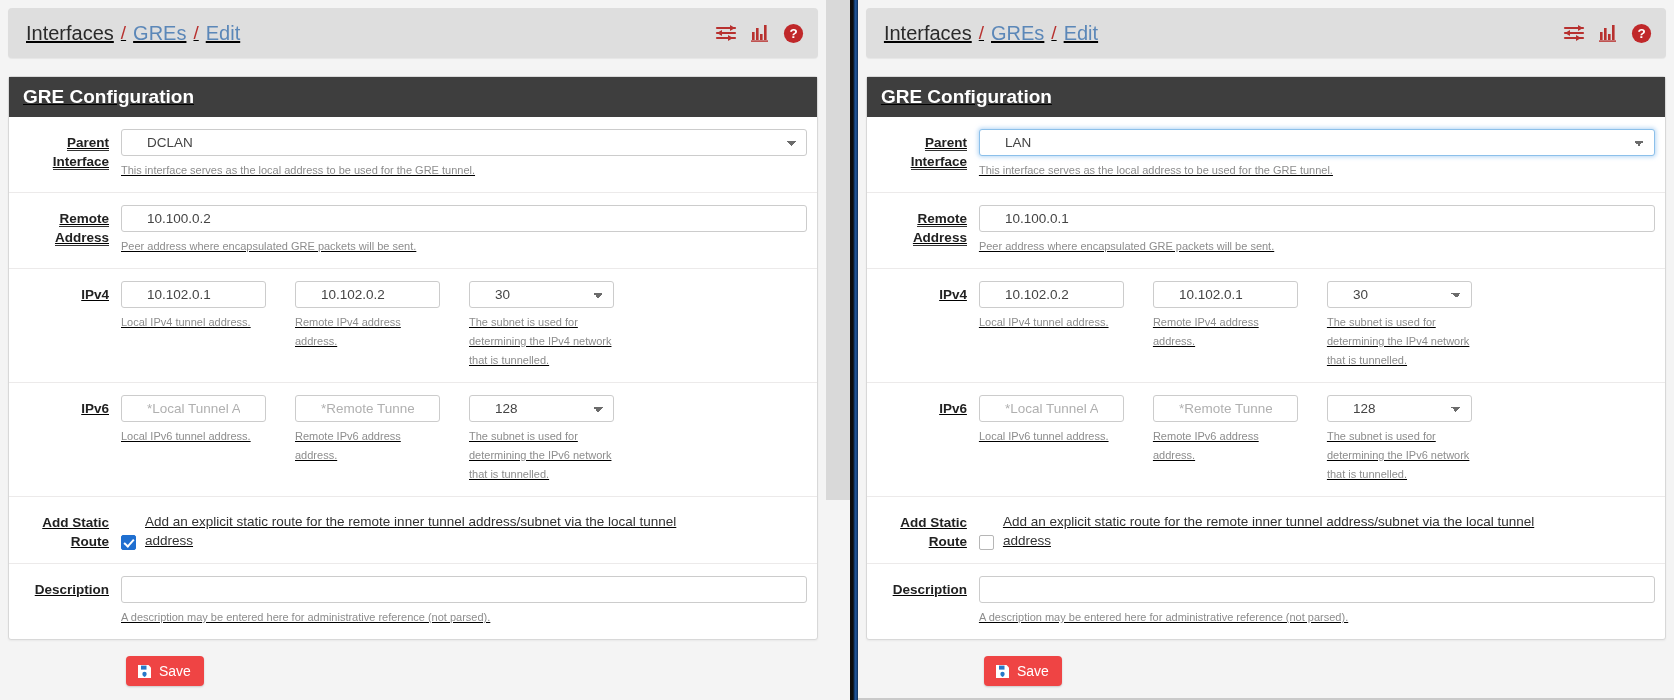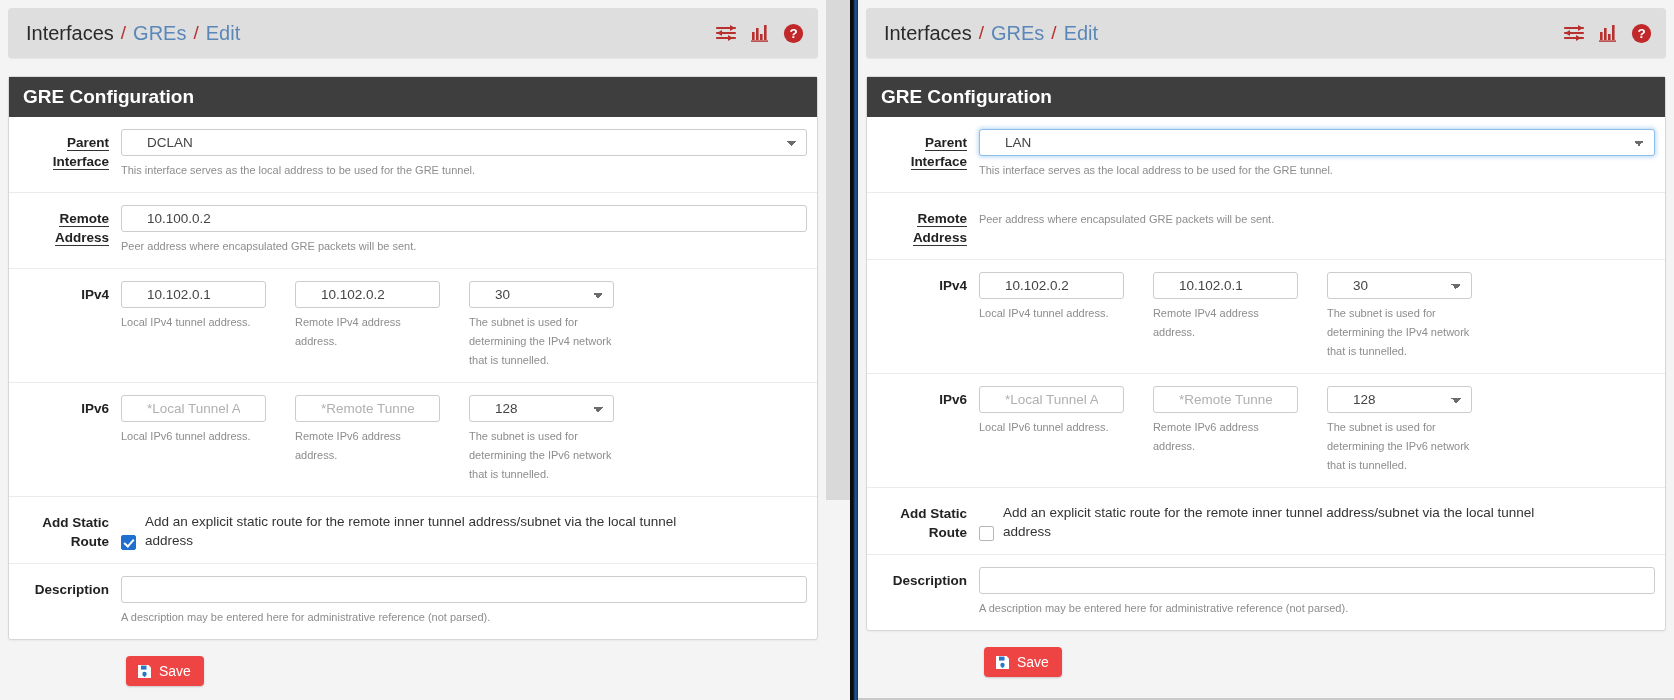--- a/index.html
+++ b/index.html
@@ -8,20 +8,21 @@
     width: 1674px; height: 700px;
     overflow: hidden;
     background: #f4f4f4;
     font-family: "Liberation Sans", sans-serif;
   }
   .screen {
     position: relative;
     width: 1674px; height: 500px;
     display: flex;
     background: #ffffff;
+    text-decoration: underline;
   }
 
   
   .pane {
     position: relative;
     height: 700px;
     background: #f4f4f4;
     overflow: hidden;
   }
   .pane-left  { width: 830px; }
@@ -423,20 +424,21 @@
             <div class="help">This interface serves as the local address to be used for the GRE tunnel.</div>
           </div>
         </div>
 
         <div class="row">
           <div class="row-label">
             <span class="uline">Remote</span><br>
             <span class="uline">Address</span>
           </div>
           <div class="row-fields">
+            <input class="fld" type="text" value="10.100.0.1" style="">
             <div class="help">Peer address where encapsulated GRE packets will be sent.</div>
           </div>
         </div>
 
         <div class="row">
           <div class="row-label">IPv4</div>
           <div class="row-fields">
             <div class="triple">
               <div class="cell">
                 <input class="fld" type="text" value="10.102.0.2" style="">

